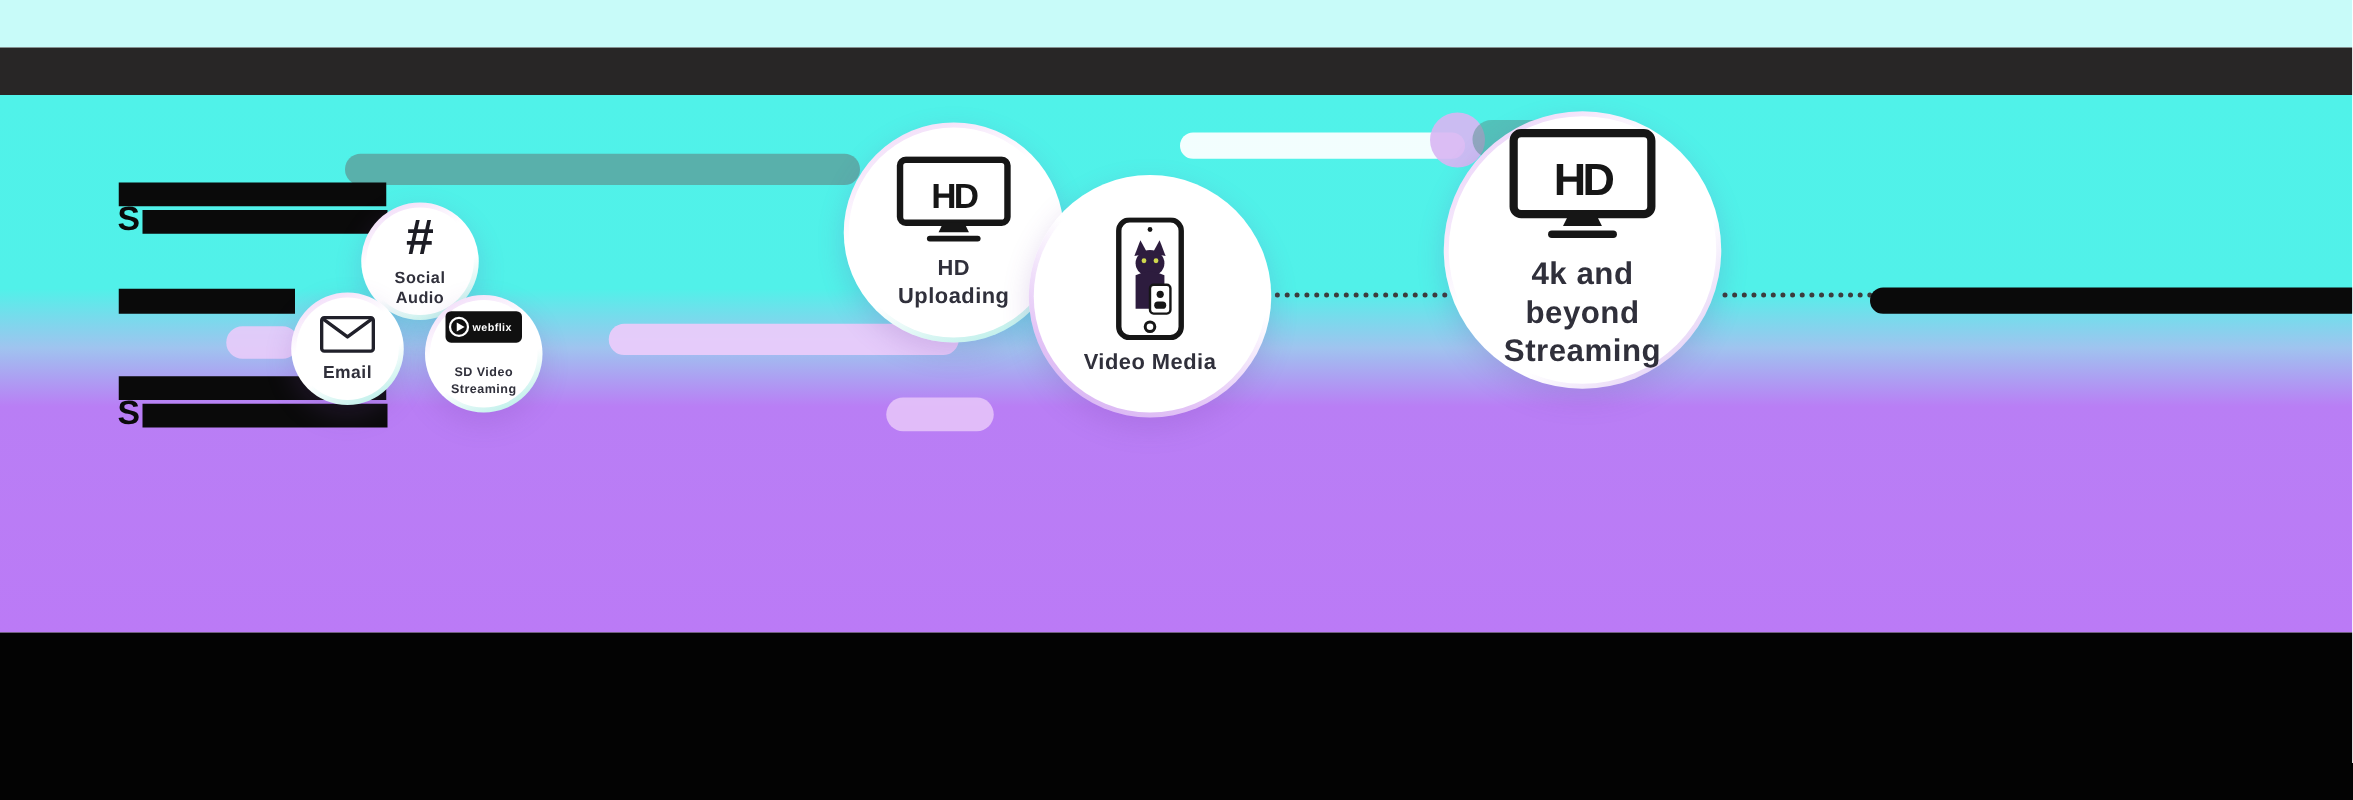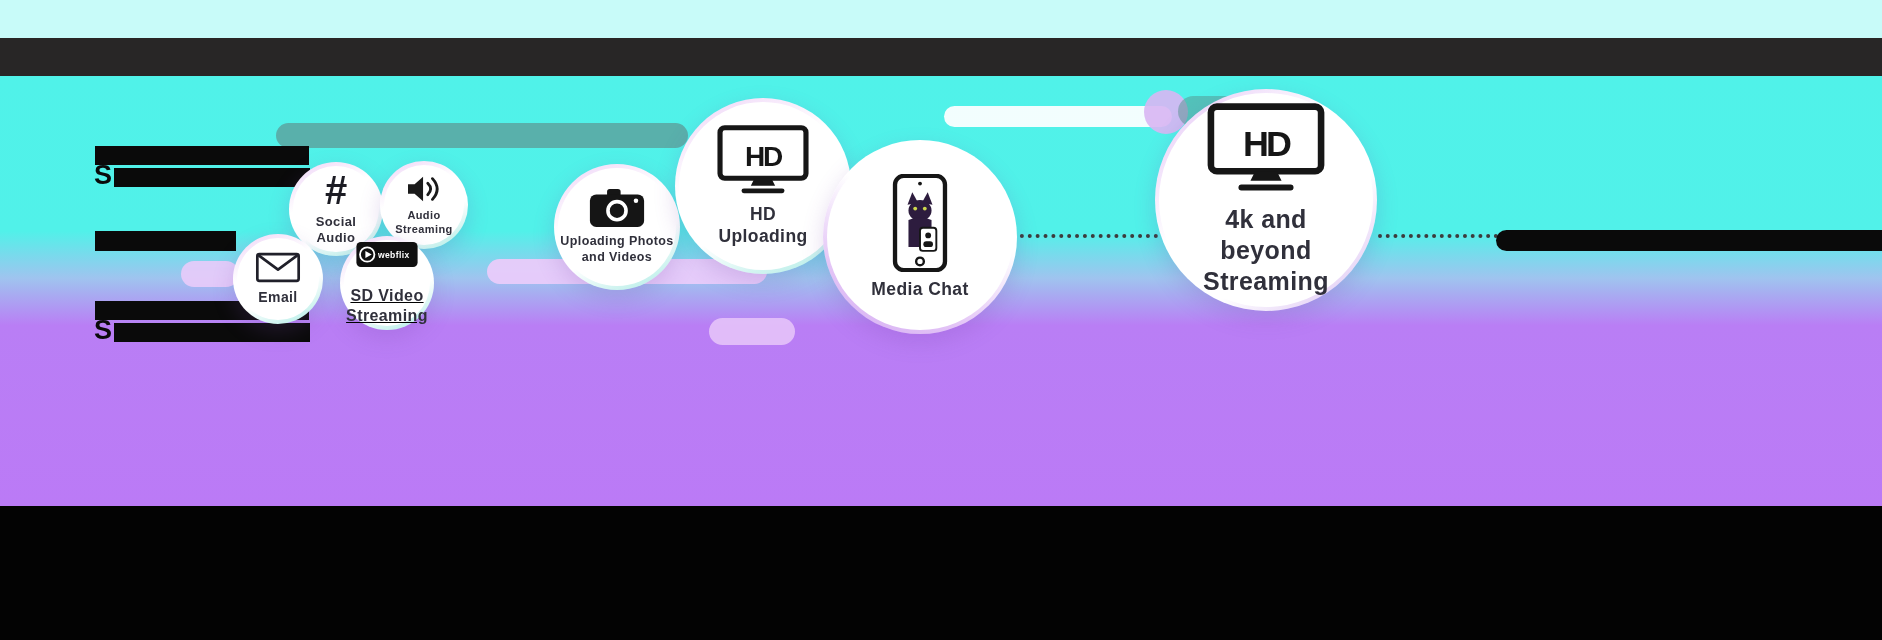--- a/index.html
+++ b/index.html
@@ -62,64 +62,43 @@
 
   <div class="bar" style="left:1496px;top:230px;width:386px;height:21px;border-radius:11px 0 0 11px;"></div>
 
   <div class="bubble ring-a" style="left:289px;top:162px;width:94px;height:94px;">
     <div class="bubble-inner">
       <div class="hashtag">#</div>
       <div class="blabel" style="font-size:13px;width:60px;">Social Audio</div>
     </div>
   </div>
 
-  <div class="bubble ring-a" style="left:380px;top:161px;width:88px;height:88px;">
-    <div class="bubble-inner" style="gap:4px;">
-      <svg width="38" height="32" viewBox="0 0 40 34">
-        <polygon points="3,12 10,12 19,4 19,30 10,22 3,22" fill="#1a1a1a"></polygon>
-        <path d="M24,11 q6,6 0,12" stroke="#1a1a1a" stroke-width="3" fill="none" stroke-linecap="round"></path>
-        <path d="M29,6 q10,11 0,22" stroke="#1a1a1a" stroke-width="3" fill="none" stroke-linecap="round"></path>
-      </svg>
-      <div class="blabel" style="font-size:11px;width:78px;">Audio Streaming</div>
-    </div>
-  </div>
 
   <div class="bubble ring-a" style="left:233px;top:234px;width:90px;height:90px;">
     <div class="bubble-inner">
       <svg width="46" height="31" viewBox="0 0 44 30">
         <rect x="2" y="2" width="40" height="26" rx="2" fill="#ffffff" stroke="#20202a" stroke-width="2.6"></rect>
         <path d="M3,3 L22,17 L41,3" fill="none" stroke="#20202a" stroke-width="2.6" stroke-linejoin="round"></path>
       </svg>
       <div class="blabel" style="font-size:14px;">Email</div>
     </div>
   </div>
 
   <div class="bubble ring-a" style="left:340px;top:236px;width:94px;height:94px;">
-    <div class="bubble-inner" style="gap:18px;text-decoration:underline;">
+    <div class="bubble-inner" style="gap:18px;">
       <svg width="64" height="27" viewBox="0 0 70 30">
         <rect x="1" y="1" width="68" height="28" rx="5" fill="#101010"></rect>
         <circle cx="13" cy="15" r="8" fill="none" stroke="#ffffff" stroke-width="2"></circle>
         <polygon points="11,11 18,15 11,19" fill="#ffffff"></polygon>
         <text x="25" y="18.5" font-size="9.5" font-weight="bold" letter-spacing=".4" fill="#ffffff">webflix</text>
       </svg>
-      <div class="blabel" style="font-size:16px;width:88px;">SD Video Streaming</div>
+      <div class="blabel" style="font-size:10px;width:88px;">SD Video Streaming</div>
     </div>
   </div>
 
-  <div class="bubble ring-a" style="left:554px;top:164px;width:126px;height:126px;">
-    <div class="bubble-inner">
-      <svg width="56" height="40" viewBox="0 0 62 44">
-        <rect x="20" y="1" width="15" height="10" rx="3" fill="#151515"></rect>
-        <rect x="1" y="7" width="60" height="36" rx="7" fill="#151515"></rect>
-        <circle cx="31" cy="25" r="10" fill="none" stroke="#ffffff" stroke-width="4"></circle>
-        <circle cx="52" cy="14" r="2.5" fill="#ffffff"></circle>
-      </svg>
-      <div class="blabel" style="font-size:12.5px;width:120px;">Uploading Photos and Videos</div>
-    </div>
-  </div>
 
   <div class="bubble ring-a" style="left:675px;top:98px;width:176px;height:176px;">
     <div class="bubble-inner" style="gap:8px;">
       <svg width="94" height="71" viewBox="0 0 100 76">
         <rect x="4" y="3" width="92" height="54" rx="5" fill="#ffffff" stroke="#161616" stroke-width="5.5"></rect>
         <text x="50" y="44" text-anchor="middle" font-size="30" font-weight="800" letter-spacing="-2.5" fill="#161616">HD</text>
         <polygon points="41,57 59,57 63,65 37,65" fill="#161616"></polygon>
         <rect x="27" y="68" width="46" height="5" rx="2.5" fill="#161616"></rect>
       </svg>
       <div class="blabel" style="font-size:17.5px;width:100px;">HD Uploading</div>
@@ -135,21 +114,21 @@
         <polygon points="31,30 37,19 42,32" fill="#2d1c3e"></polygon>
         <ellipse cx="29" cy="38" rx="12" ry="11" fill="#2d1c3e"></ellipse>
         <circle cx="24" cy="36" r="2" fill="#cfd84e"></circle>
         <circle cx="34" cy="36" r="2" fill="#cfd84e"></circle>
         <path d="M17,48 q12,-6 24,0 l0,28 l-24,0 z" fill="#2d1c3e"></path>
         <rect x="29" y="56" width="17" height="24" rx="3" fill="#ffffff" stroke="#161616" stroke-width="2"></rect>
         <circle cx="37.5" cy="64" r="3" fill="#161616"></circle>
         <rect x="32.5" y="70" width="10" height="6" rx="3" fill="#161616"></rect>
         <circle cx="29" cy="91" r="4" fill="none" stroke="#161616" stroke-width="2.5"></circle>
       </svg>
-      <div class="blabel" style="font-size:17.5px;">Media Chat</div>
+      <div class="blabel" style="font-size:17.5px;">Video Media</div>
     </div>
   </div>
 
   <div class="bubble ring-c" style="left:1155px;top:89px;width:222px;height:222px;">
     <div class="bubble-inner" style="gap:10px;">
       <svg width="120" height="91" viewBox="0 0 100 76">
         <rect x="4" y="3" width="92" height="54" rx="5" fill="#ffffff" stroke="#161616" stroke-width="5.5"></rect>
         <text x="50" y="44" text-anchor="middle" font-size="30" font-weight="800" letter-spacing="-2.5" fill="#161616">HD</text>
         <polygon points="41,57 59,57 63,65 37,65" fill="#161616"></polygon>
         <rect x="27" y="68" width="46" height="5" rx="2.5" fill="#161616"></rect>

